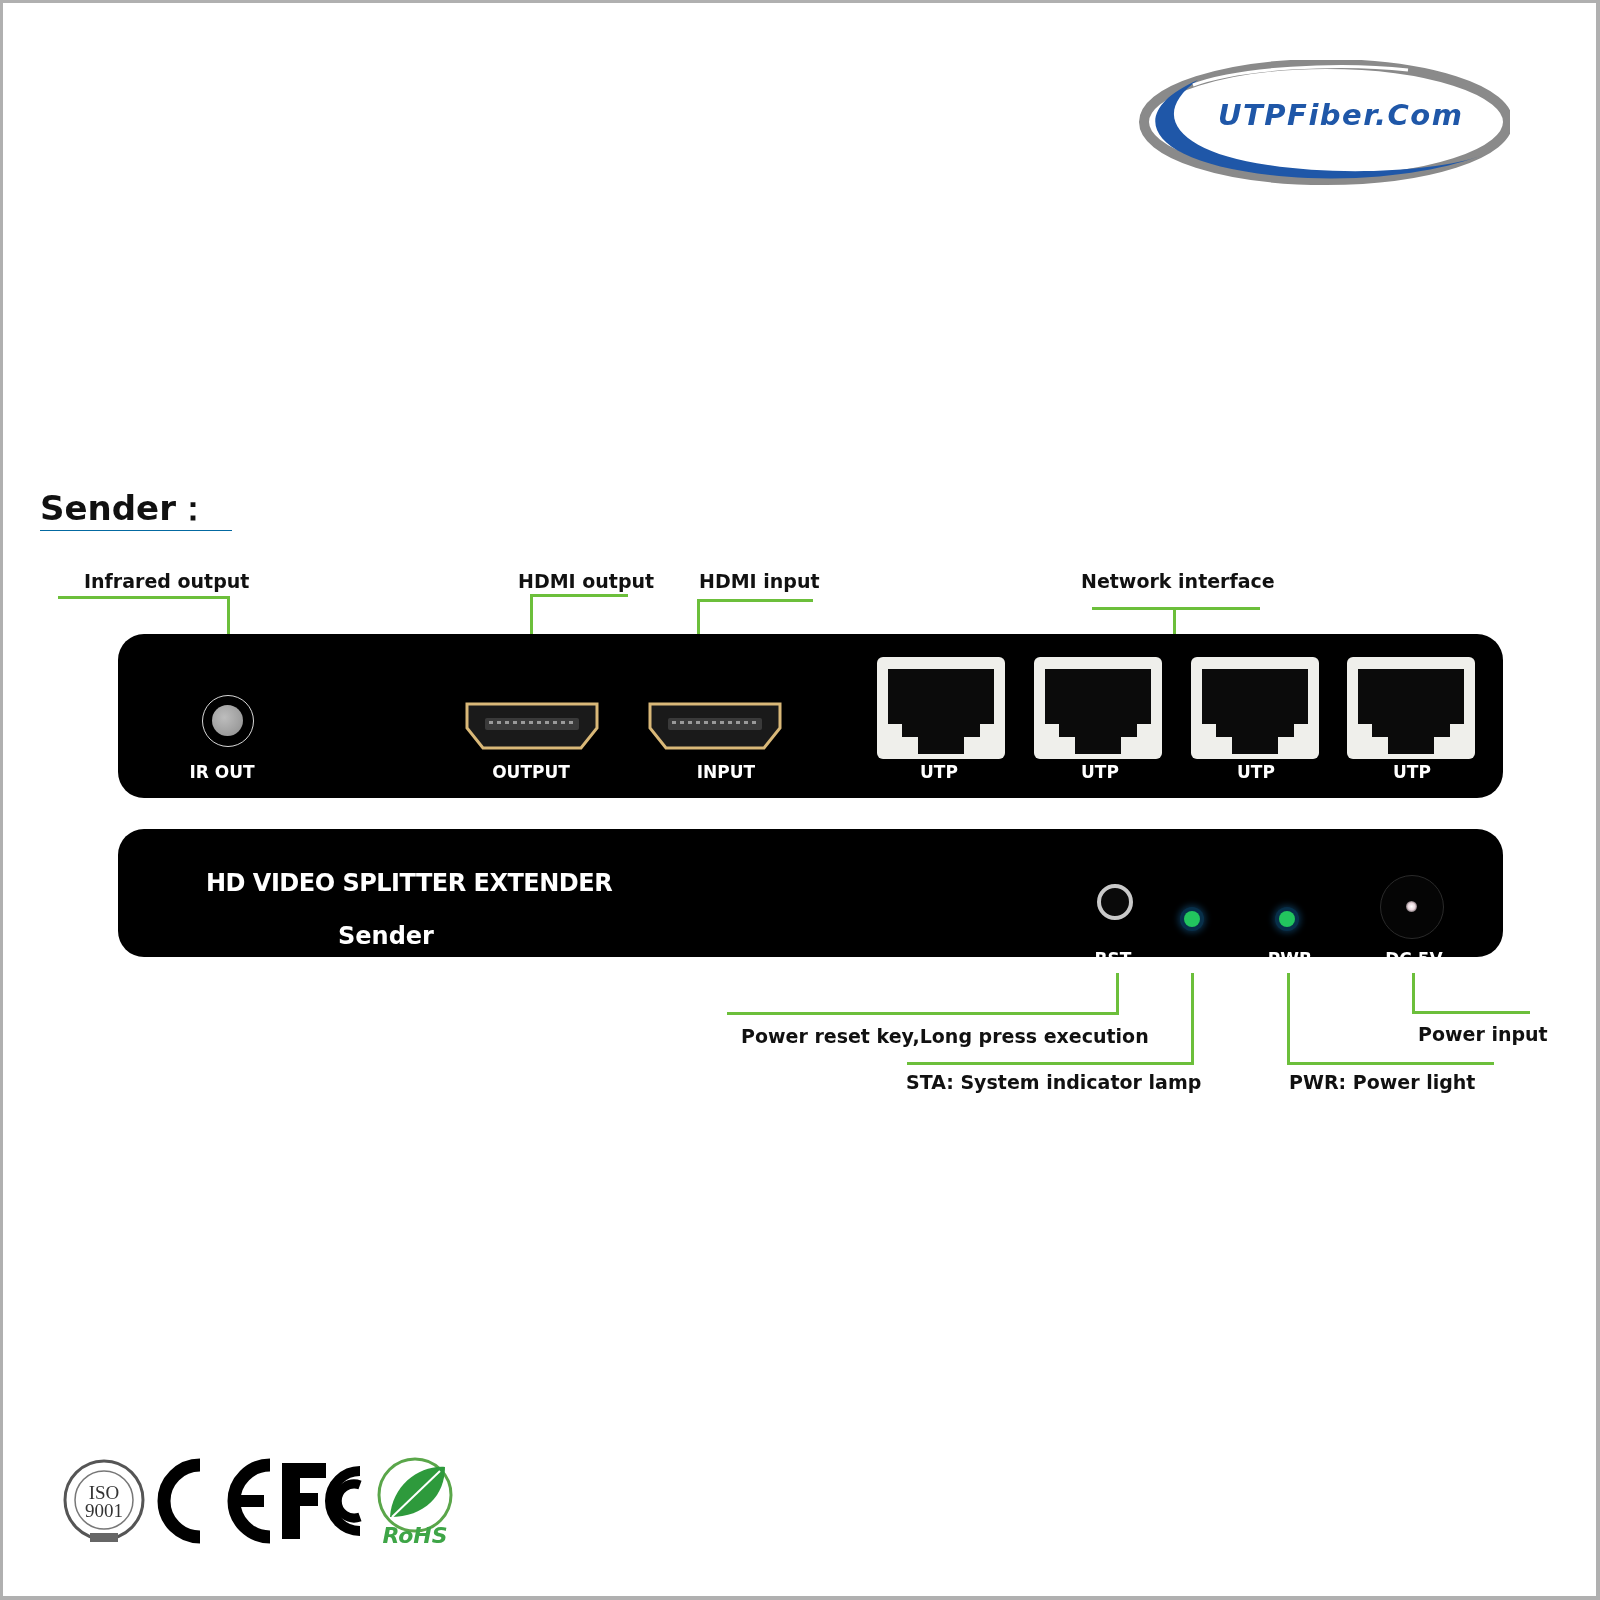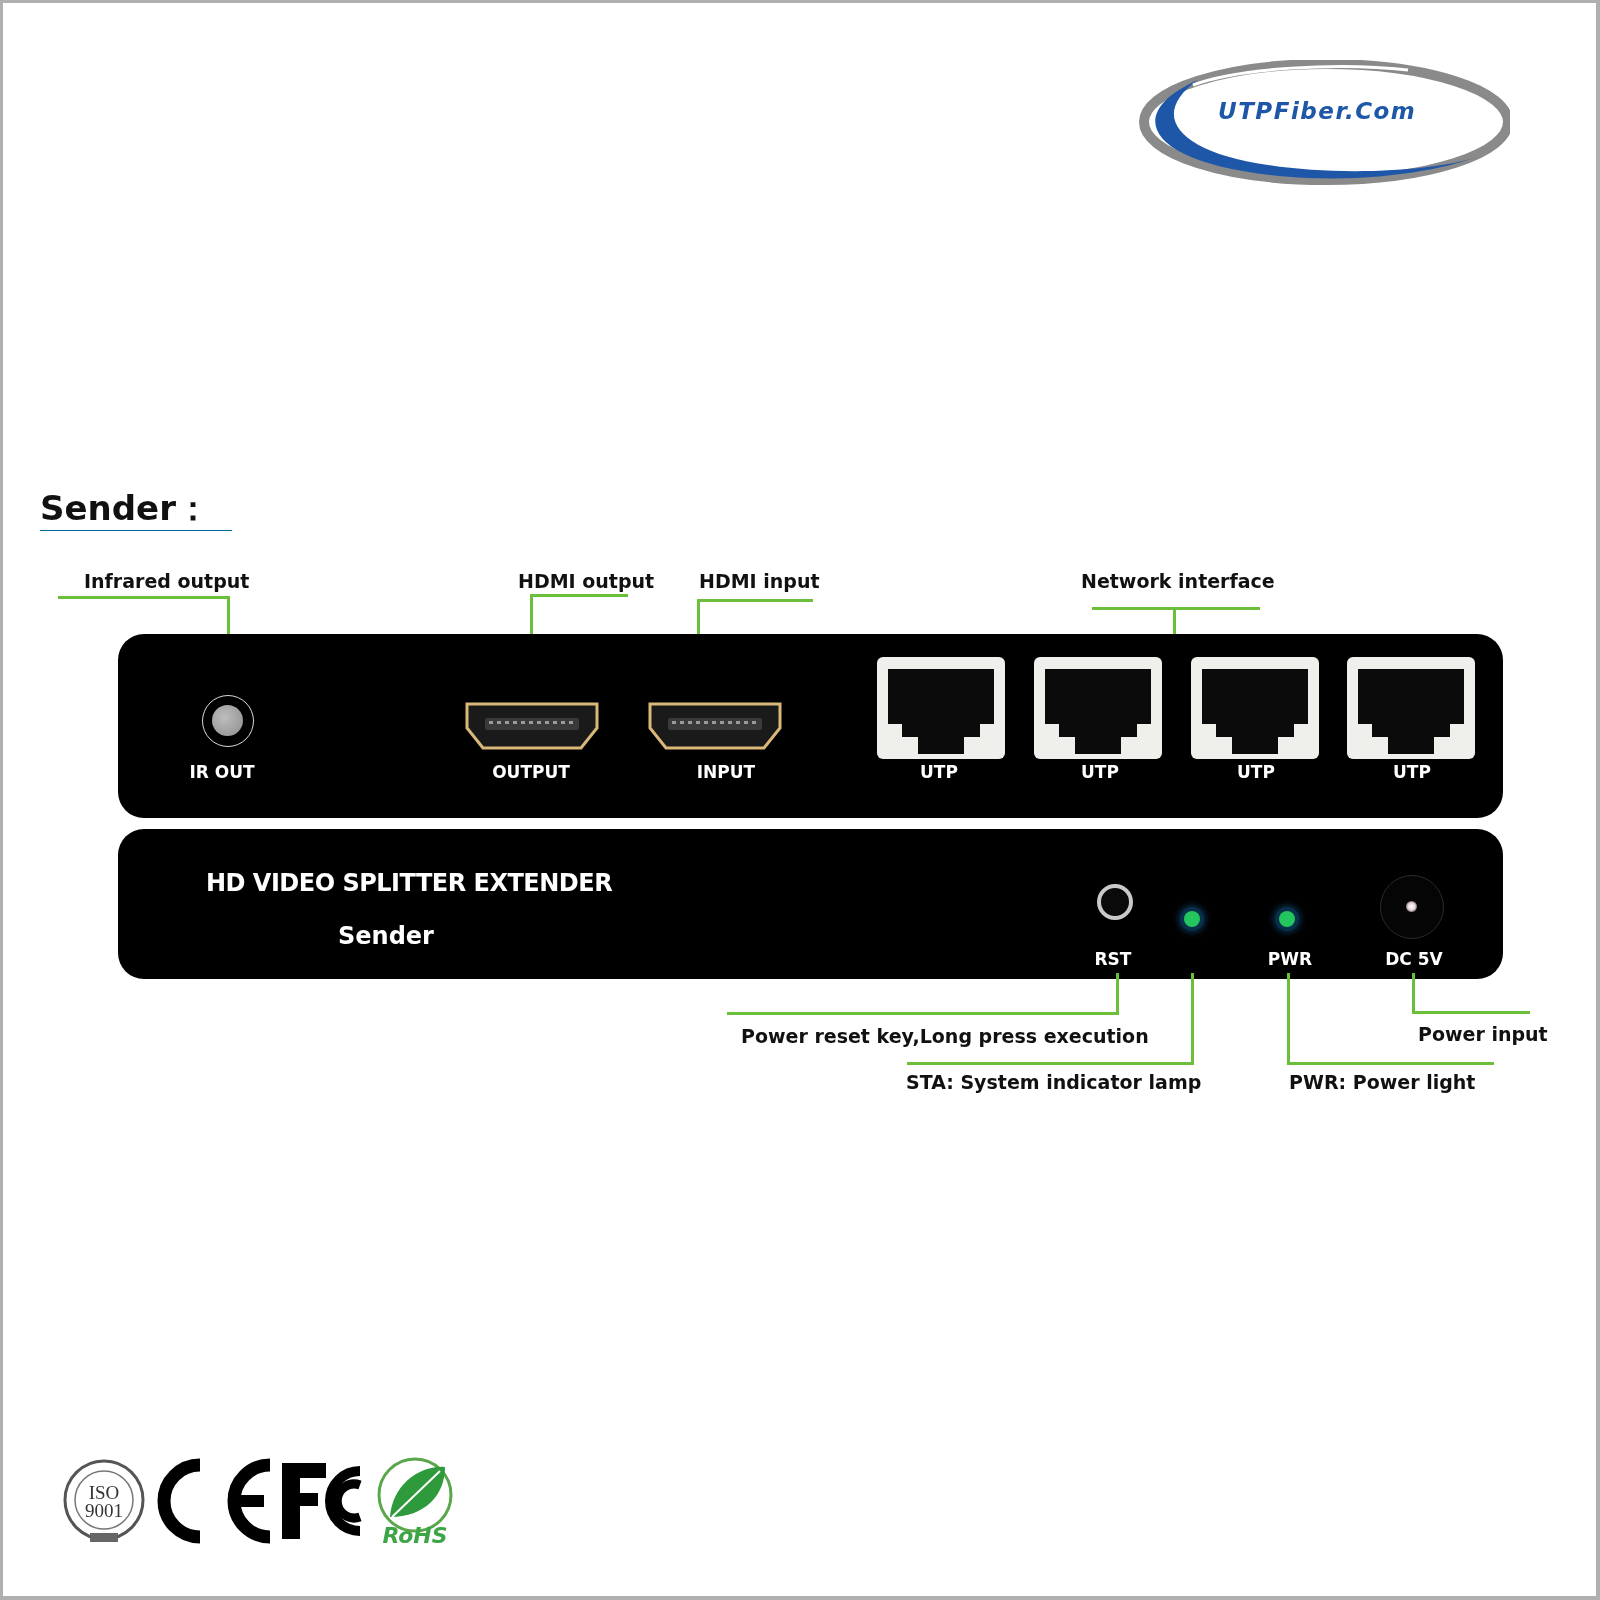--- a/index.html
+++ b/index.html
@@ -5,36 +5,36 @@
   * { box-sizing: border-box; margin: 0; padding: 0; }
   html, body { width: 1600px; height: 1600px; background: #ffffff; overflow: hidden; }
   body { position: relative; font-family: "DejaVu Sans", "Liberation Sans", sans-serif; }
   .frame { position: absolute; left: 0; top: 0; width: 1600px; height: 1600px;
            border-left: 3px solid #b0b0b0; border-top: 3px solid #b0b0b0;
            border-right: 4px solid #b0b0b0; border-bottom: 4px solid #b0b0b0; pointer-events: none; }
 
   
   .logo { position: absolute; left: 1138px; top: 60px; width: 372px; height: 130px; }
   .logo-text { position: absolute; left: 80px; top: 38px; font-family: "DejaVu Sans", sans-serif;
-               font-weight: bold; font-style: italic; font-size: 23px; color: #1f57a8; letter-spacing: 1.5px; }
+               font-weight: bold; font-style: italic; font-size: 29px; color: #1f57a8; letter-spacing: 1.5px; }
 
   
   .section-title { position: absolute; left: 40px; top: 486px; font-family: "DejaVu Sans", sans-serif;
                    font-weight: bold; font-size: 34px; color: #111; letter-spacing: 0px;
                    border-bottom: 1px solid #0369a1; padding-right: 22px; line-height: 44px; }
 
   
   .callout { position: absolute; font-family: "DejaVu Sans", sans-serif; font-weight: bold;
              font-size: 19px; color: #111; white-space: nowrap; }
   .gline { position: absolute; background: #6cbf3b; }
 
   
   .panel { position: absolute; background: #000; border-radius: 26px; }
-  .panel-top { left: 118px; top: 634px; width: 1385px; height: 184px; }
-  .panel-bottom { left: 118px; top: 829px; width: 1385px; height: 150px; }
+  .panel-top { left: 118px; top: 634px; width: 1385px; height: 164px; }
+  .panel-bottom { left: 118px; top: 829px; width: 1385px; height: 128px; }
 
   .port-label { position: absolute; color: #fff; font-family: "DejaVu Sans", sans-serif;
                 font-weight: bold; font-size: 17px; white-space: nowrap; transform: translateX(-50%); }
 
   
   .ir-jack { position: absolute; width: 52px; height: 52px; border-radius: 50%;
              border: 1.5px solid #d8d8d8; background: #000; }
   .ir-jack::after { content: ""; position: absolute; left: 9px; top: 9px; width: 31px; height: 31px;
                     border-radius: 50%; background: radial-gradient(circle at 40% 40%, #bdbdbd, #8d8d8d); }
 

